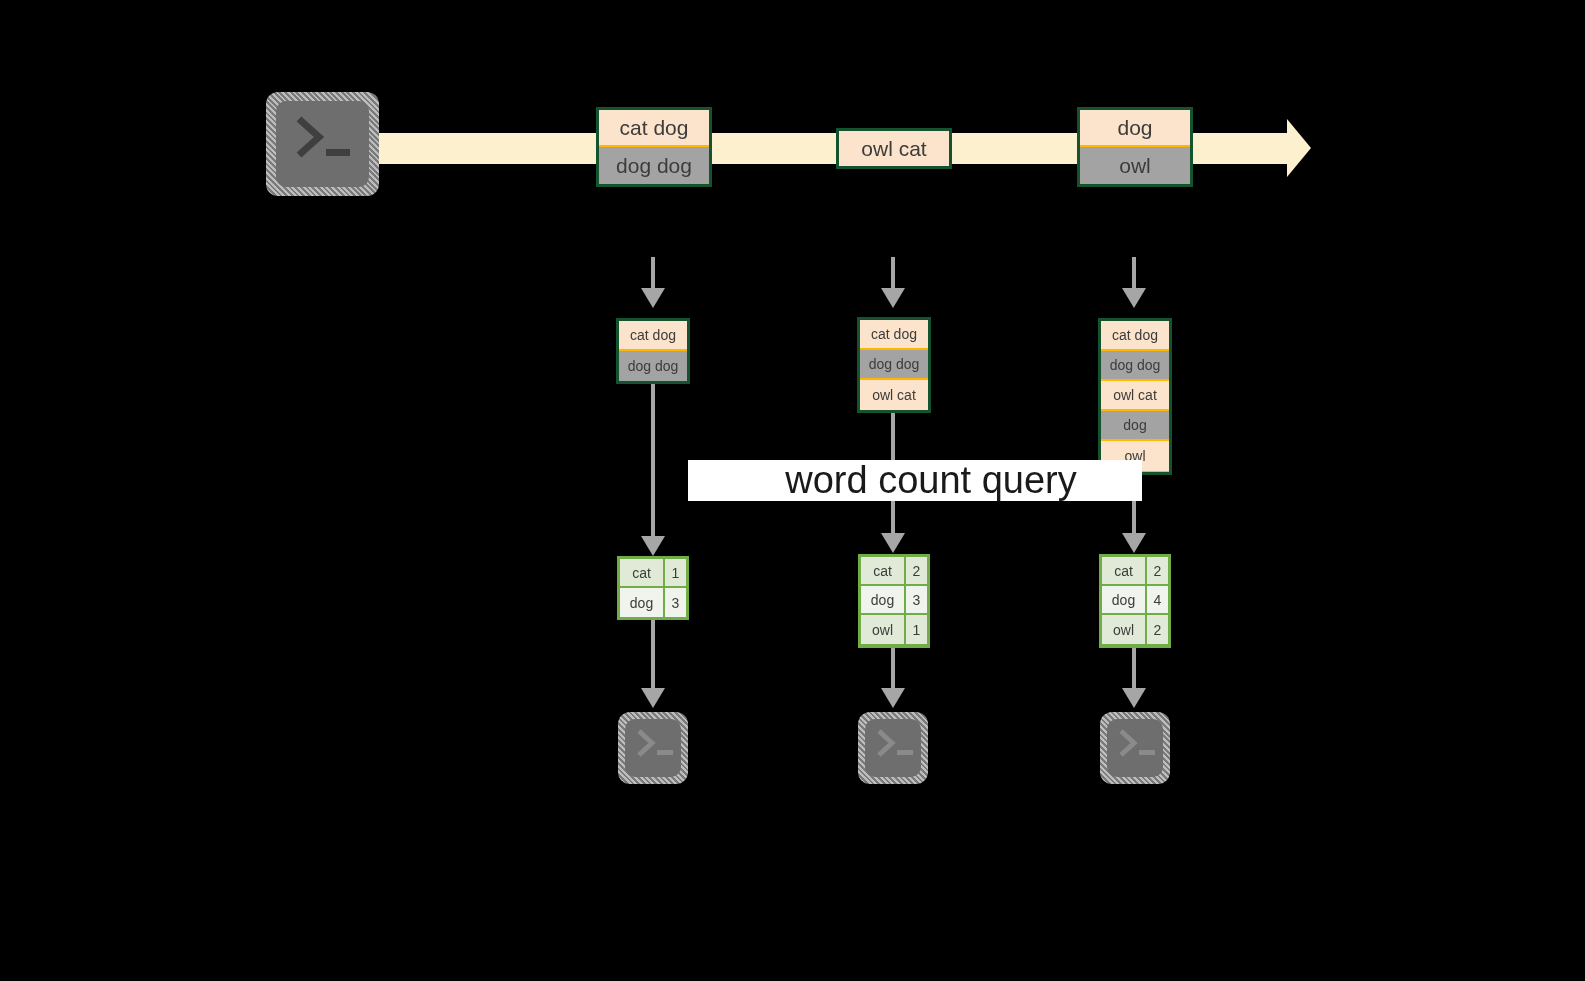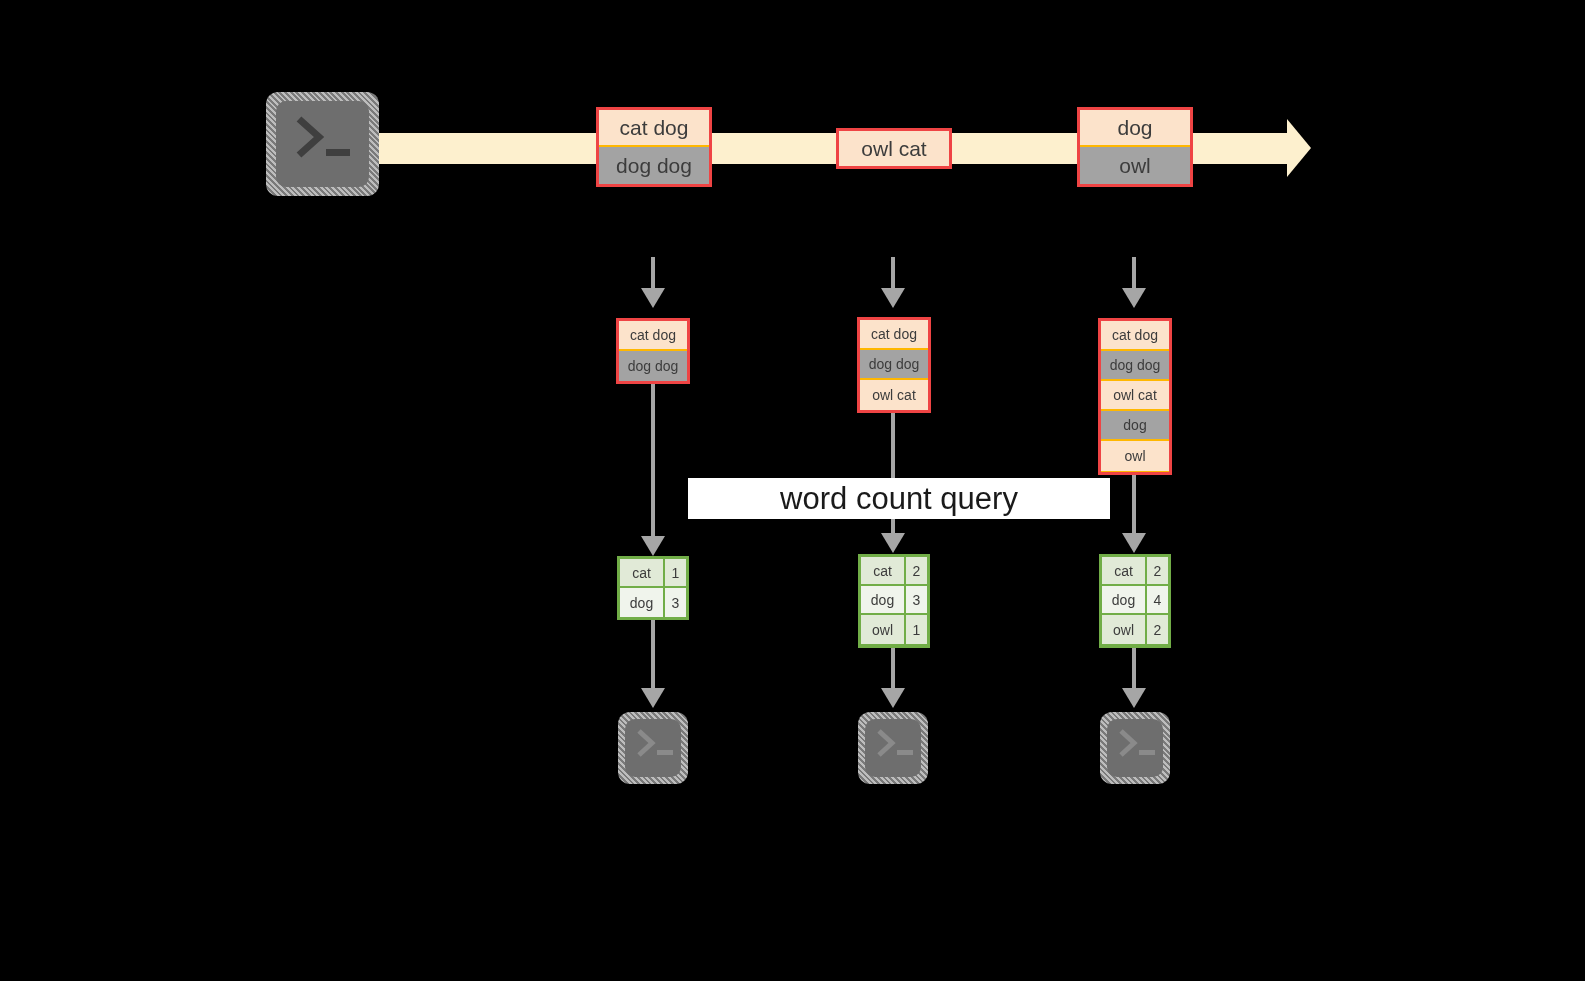--- a/index.html
+++ b/index.html
@@ -12,21 +12,21 @@
     border-color:transparent transparent transparent #FDF0CE;}
 
   
   .term{position:absolute;box-sizing:border-box;}
   .term .hatch{position:absolute;inset:0;border-radius:12px;
     background:repeating-linear-gradient(45deg,#bdbdbd 0 2px,#7a7a7a 2px 4px);}
   .term .face{position:absolute;border-radius:10px;background:#6e6e6e;}
   .term svg{position:absolute;overflow:visible;}
 
   
-  .obox{position:absolute;box-sizing:border-box;border:3px solid #ef4444;background:#FFB700;}
+  .obox{position:absolute;box-sizing:border-box;border:3px solid #14532d;background:#FFB700;}
   .obox .row{box-sizing:border-box;display:flex;align-items:center;justify-content:center;
     color:#3c3c3c;white-space:nowrap;border-bottom:2px solid #FFB700;}
   .obox .row:last-child{border-bottom:none;}
   .obox .row.a{background:#FCE3CB;}
   .obox .row.b{background:#a3a3a3;}
 
   
   .gbox{position:absolute;box-sizing:border-box;border:3px solid #71AD47;background:#71AD47;}
   .gbox .grow{display:flex;box-sizing:border-box;border-bottom:2px solid #71AD47;}
   .gbox .grow:last-child{border-bottom:none;}
@@ -184,15 +184,15 @@
 
   <div class="term" style="left:1100px;top:712px;width:70px;height:72px;">
     <div class="hatch"></div>
     <div class="face" style="left:7px;top:7px;right:7px;bottom:7px;"></div>
     <svg width="70" height="72" viewBox="0 0 70 72">
       <path d="M21 19 L34 31 L21 43" fill="none" stroke="#8a8a8a" stroke-width="5"></path>
       <rect x="39" y="38" width="16" height="5" fill="#8a8a8a"></rect>
     </svg>
   </div>
 
-  <div class="qlabel" style="left:688px;top:478px;width:422px;height:41px;font-size:31px;">word count query</div>
+  <div class="qlabel" style="left:688px;top:460px;width:422px;height:41px;font-size:38px;padding-left:32px;">word count query</div>
 
 </div>
 
 </body></html>

